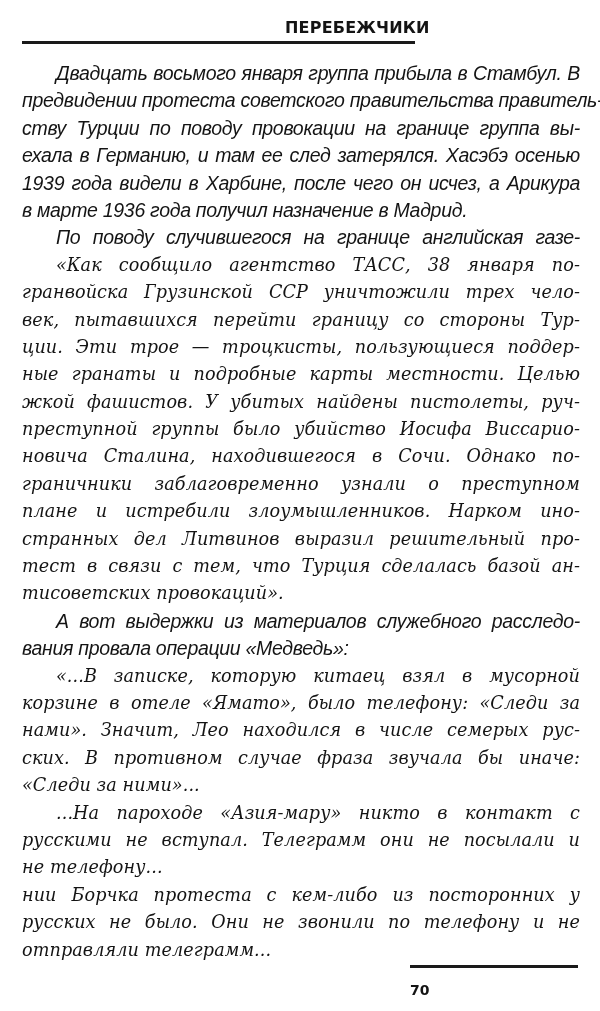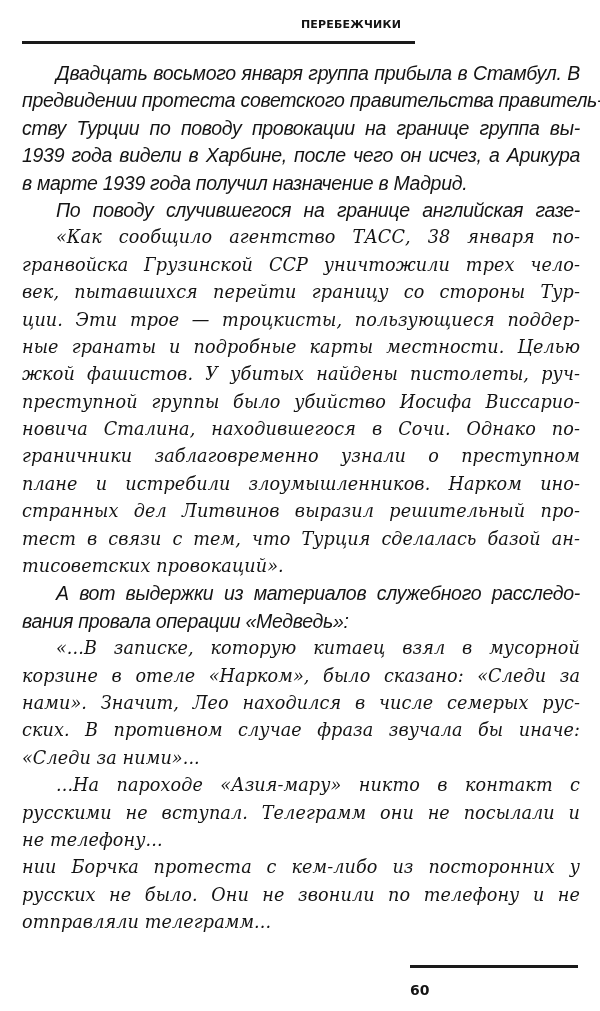--- a/index.html
+++ b/index.html
@@ -1,19 +1,19 @@
 <!DOCTYPE html>
 <html><head>
 <meta charset="utf-8">
 <style>
   html, body { margin:0; padding:0; background:#ffffff; }
   body { width:600px; height:1011px; position:relative; overflow:hidden; color:#141414; }
   .header-title {
     position:absolute; left:285px; top:18px; width:132px; text-align:center;
-    font-family:"DejaVu Sans", sans-serif; font-weight:bold; font-size:11px; letter-spacing:0.2px;
+    font-family:"DejaVu Sans", sans-serif; font-weight:bold; font-size:16px; letter-spacing:0.2px;
   }
   .header-rule { position:absolute; left:22px; top:41px; width:393px; height:3px; background:#1a1a1a; }
   .body-text { position:absolute; left:22px; top:60px; width:558px; }
   .line {
     height:27.4px; line-height:27.4px; font-size:20px; white-space:nowrap;
     text-align:justify; text-align-last:justify;
     font-family:"Liberation Serif", serif;
     font-style:italic;
   }
   .line.last { text-align-last:left; }
@@ -31,47 +31,48 @@
 
 <div>
   <div class="header-title">ПЕРЕБЕЖЧИКИ</div>
   <div class="header-rule"></div>
 </div>
 
 <div class="body-text" id="body-text">
     <div class="line roman indent">Двадцать восьмого января группа прибыла в Стамбул. В</div>
     <div class="line roman">предвидении протеста советского правительства правитель-</div>
     <div class="line roman">ству Турции по поводу провокации на границе группа вы-</div>
+    <div class="line roman">ехала в Германию, и там ее след затерялся. Хасэбэ осенью</div>
     <div class="line roman">1939 года видели в Харбине, после чего он исчез, а Арикура</div>
-    <div class="line roman last">в марте 1939 года получил назначение в Мадрид.</div>
+    <div class="line roman last">в марте 1936 года получил назначение в Мадрид.</div>
     <div class="line roman indent">По поводу случившегося на границе английская газе-</div>
     <div class="line italic indent">«Как сообщило агентство ТАСС, 38 января по-</div>
     <div class="line italic">гранвойска Грузинской ССР уничтожили трех чело-</div>
     <div class="line italic">век, пытавшихся перейти границу со стороны Тур-</div>
     <div class="line italic">ции. Эти трое — троцкисты, пользующиеся поддер-</div>
     <div class="line italic">ные гранаты и подробные карты местности. Целью</div>
     <div class="line italic">жкой фашистов. У убитых найдены пистолеты, руч-</div>
     <div class="line italic">преступной группы было убийство Иосифа Виссарио-</div>
     <div class="line italic">новича Сталина, находившегося в Сочи. Однако по-</div>
     <div class="line italic">граничники заблаговременно узнали о преступном</div>
     <div class="line italic">плане и истребили злоумышленников. Нарком ино-</div>
     <div class="line italic">странных дел Литвинов выразил решительный про-</div>
     <div class="line italic">тест в связи с тем, что Турция сделалась базой ан-</div>
     <div class="line italic last">тисоветских провокаций».</div>
     <div class="line roman indent">А вот выдержки из материалов служебного расследо-</div>
     <div class="line roman last">вания провала операции «Медведь»:</div>
     <div class="line italic indent">«...В записке, которую китаец взял в мусорной</div>
-    <div class="line italic">корзине в отеле «Нарком», было сказано: «Следи за</div>
+    <div class="line italic">корзине в отеле «Ямато», было телефону: «Следи за</div>
     <div class="line italic">нами». Значит, Лео находился в числе семерых рус-</div>
     <div class="line italic">ских. В противном случае фраза звучала бы иначе:</div>
     <div class="line italic last">«Следи за ними»...</div>
     <div class="line italic indent">...На пароходе «Азия-мару» никто в контакт с</div>
     <div class="line italic">русскими не вступал. Телеграмм они не посылали и</div>
     <div class="line italic last">не телефону...</div>
     <div class="line italic">нии Борчка протеста с кем-либо из посторонних у</div>
     <div class="line italic">русских не было. Они не звонили по телефону и не</div>
     <div class="line italic last">отправляли телеграмм...</div>
   </div>
 
 <div>
   <div class="footer-rule"></div>
-  <div class="page-number">60</div>
+  <div class="page-number">70</div>
 </div>
 
 </body></html>

